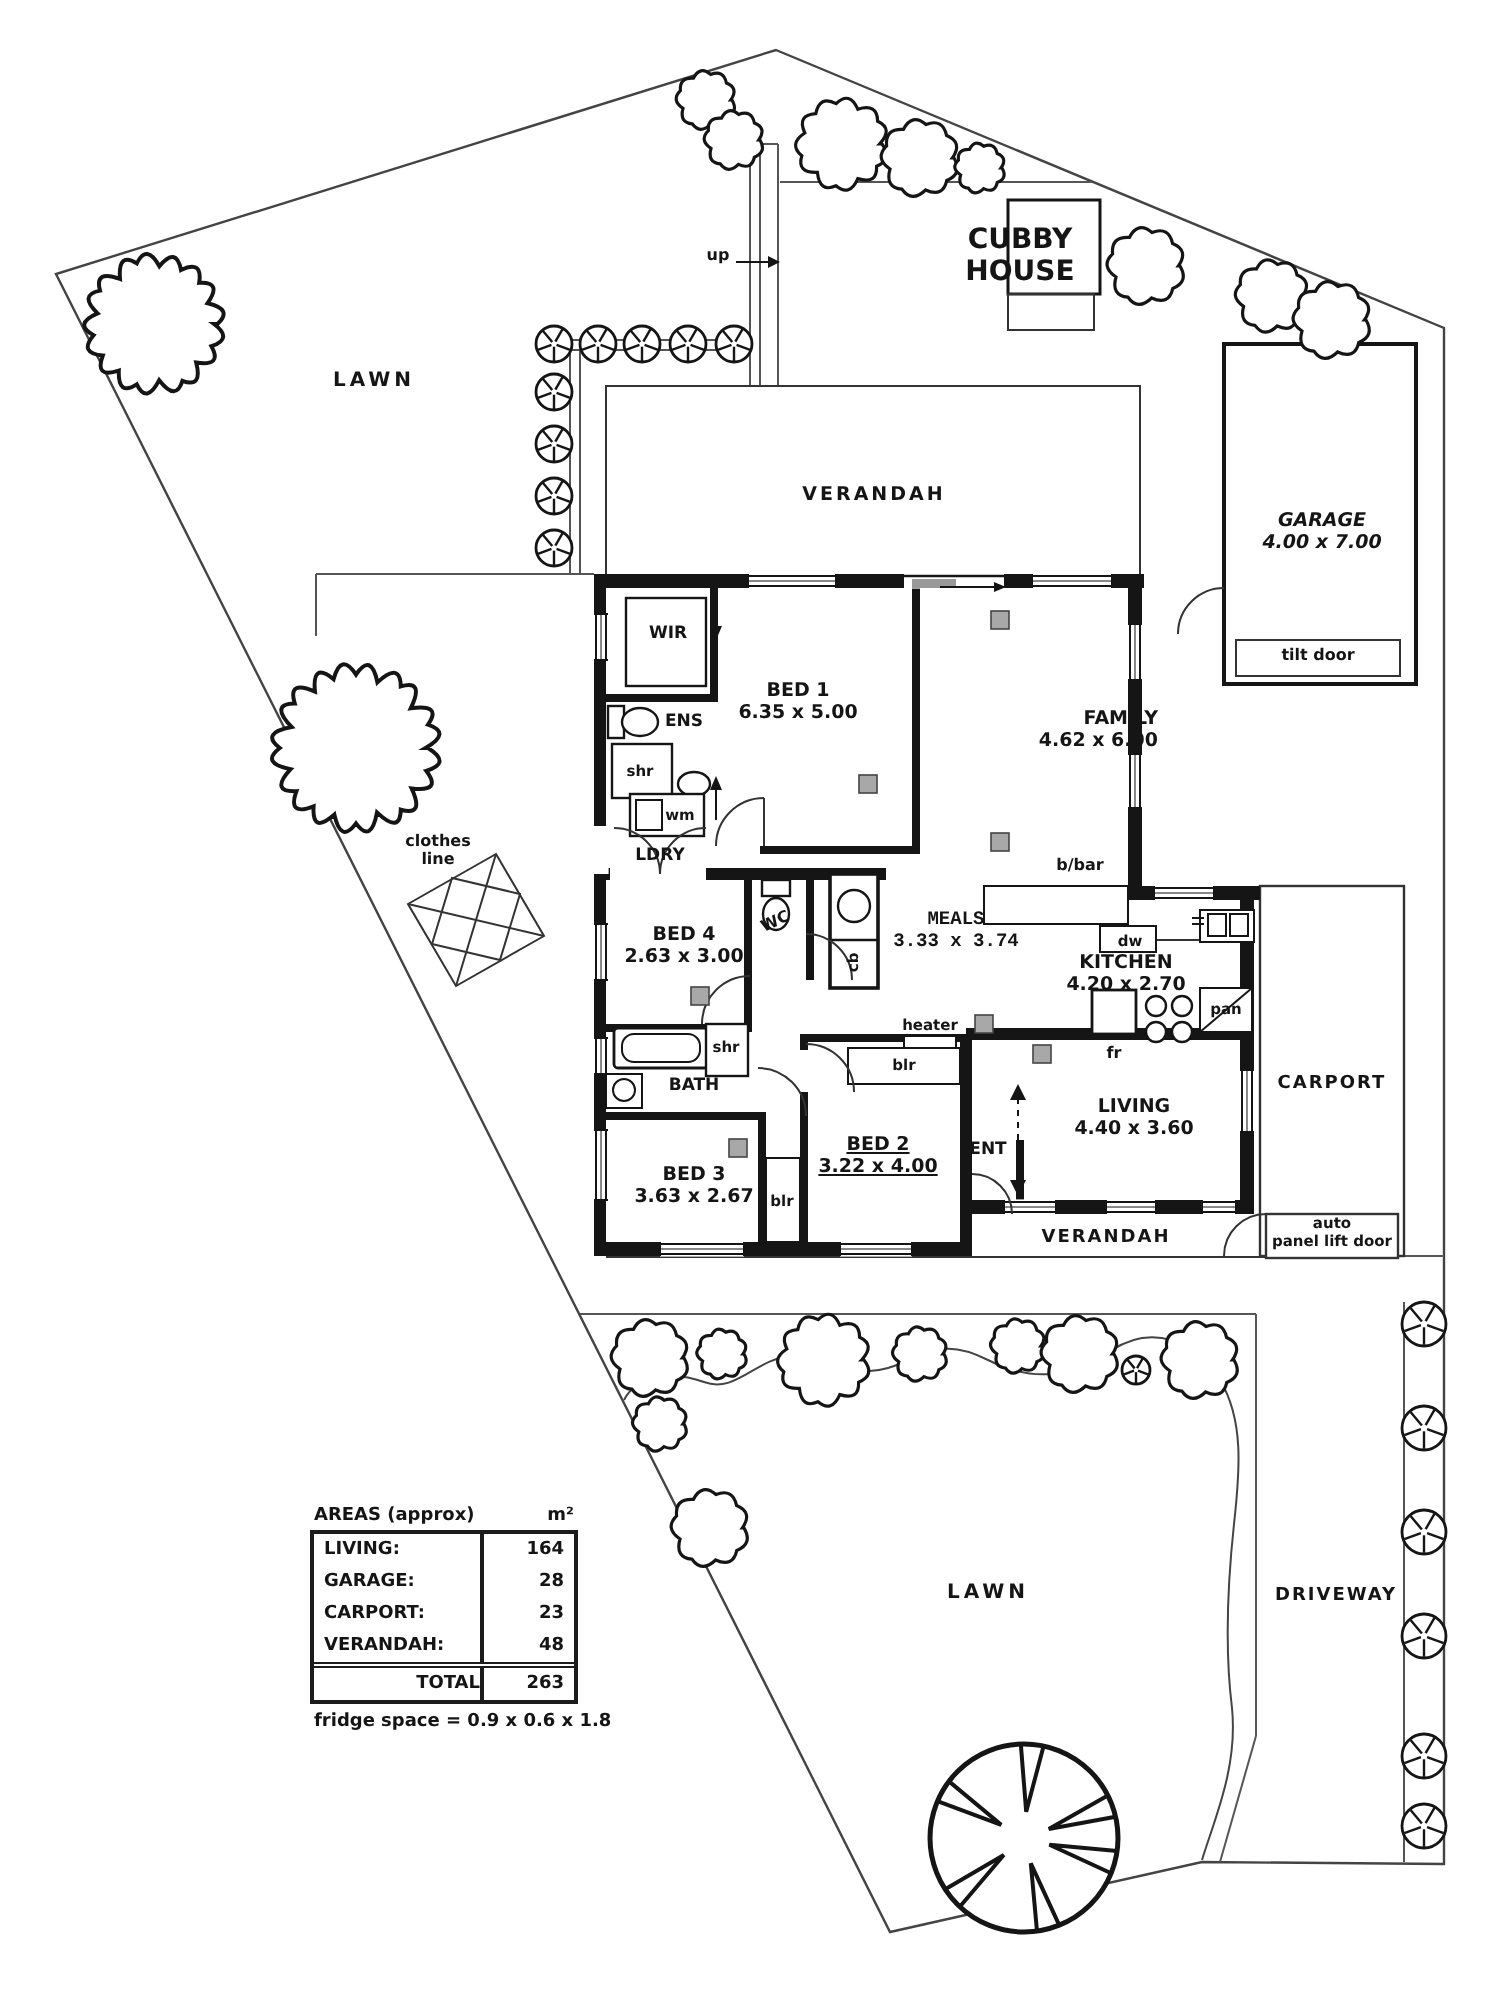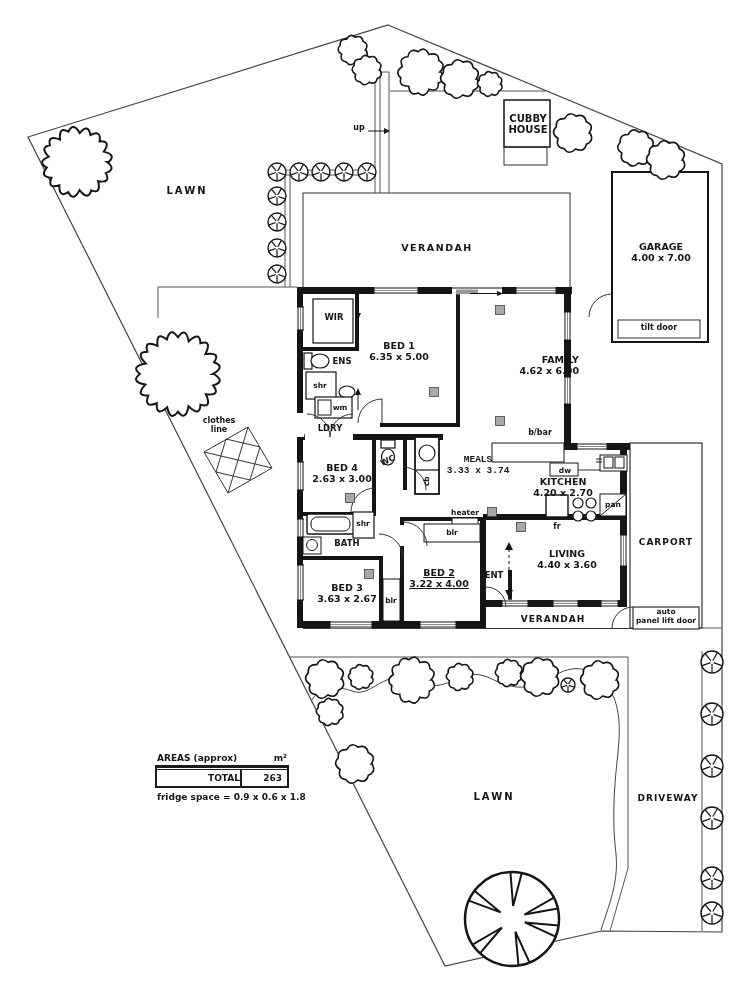--- a/index.html
+++ b/index.html
@@ -413,23 +413,23 @@
           <path d="M 510.4 872.0 L 513.1 905.9 L 521.8 873.0" fill="none" stroke="#151515" stroke-width="2"></path>
           <path d="M 553.9 897.7 L 524.4 914.5 L 557.8 908.4" fill="none" stroke="#151515" stroke-width="2"></path>
         </g>
       </g>
   </svg>
 
   <div id="labels-layer">
       <div class="lbl" style="font-size: 10px; letter-spacing: 2px; left: 112px; top: 185.25px;">LAWN</div>
       <div class="lbl" style="font-size: 8px; left: 284px; top: 124.4px;">up</div>
       <div class="lbl" style="font-size: 9.5px; letter-spacing: 1.5px; left: 362px; top: 242.537px;">VERANDAH</div>
-      <div class="lbl" style="font-size: 10px; left: 453px; top: 113.225px;">CUBBY
+      <div class="lbl" style="font-size: 14px; left: 435px; top: 113.225px;">CUBBY
 HOUSE</div>
-      <div class="lbl" style="font-size: 9.5px; left: 586px; top: 242px;">GARAGE
+      <div class="lbl" style="font-size: 9.5px; left: 586px; top: 256px; font-style: italic;">GARAGE
 4.00 x 7.00</div>
       <div class="lbl" style="font-size: 8px; left: 584px; top: 324.4px;">tilt door</div>
       <div class="lbl" style="font-size: 8.5px; left: 259px; top: 313.113px;">WIR</div>
       <div class="lbl" style="font-size: 9.5px; left: 324px; top: 341.075px;">BED 1
 6.35 x 5.00</div>
       <div class="lbl" style="font-size: 9.5px; left: 429px; top: 355.075px; text-align: right;">FAMILY
 4.62 x 6.00</div>
       <div class="lbl" style="font-size: 8.5px; left: 267px; top: 357.113px;">ENS</div>
       <div class="lbl" style="font-size: 7.5px; left: 245px; top: 381.688px;">shr</div>
       <div class="lbl" style="font-size: 7.5px; left: 265px; top: 403.688px;">wm</div>
@@ -467,20 +467,38 @@
       <div class="lbl" style="font-size: 10px; letter-spacing: 2px; left: 419px; top: 791.25px;">LAWN</div>
       <div class="lbl" style="font-size: 9px; letter-spacing: 1px; left: 593px; top: 792.825px;">DRIVEWAY</div>
     </div>
 
   <div id="areas-panel">
     <div class="areas-header">
       <span>AREAS (approx)</span>
       <span>m²</span>
     </div>
     <div class="areas-box">
+      <div id="areas-rows">
+          <div class="areas-row">
+            <span class="rl">LIVING:</span>
+            <span class="rv">164</span>
+          </div>
+          <div class="areas-row">
+            <span class="rl">GARAGE:</span>
+            <span class="rv">28</span>
+          </div>
+          <div class="areas-row">
+            <span class="rl">CARPORT:</span>
+            <span class="rv">23</span>
+          </div>
+          <div class="areas-row">
+            <span class="rl">VERANDAH:</span>
+            <span class="rv">48</span>
+          </div>
+        </div>
       <div class="areas-row areas-total">
         <span class="rl">TOTAL</span>
         <span class="rv">263</span>
       </div>
     </div>
     <div class="areas-footnote">fridge space = 0.9 x 0.6 x 1.8</div>
   </div>
 </div>
 
 </body></html>

